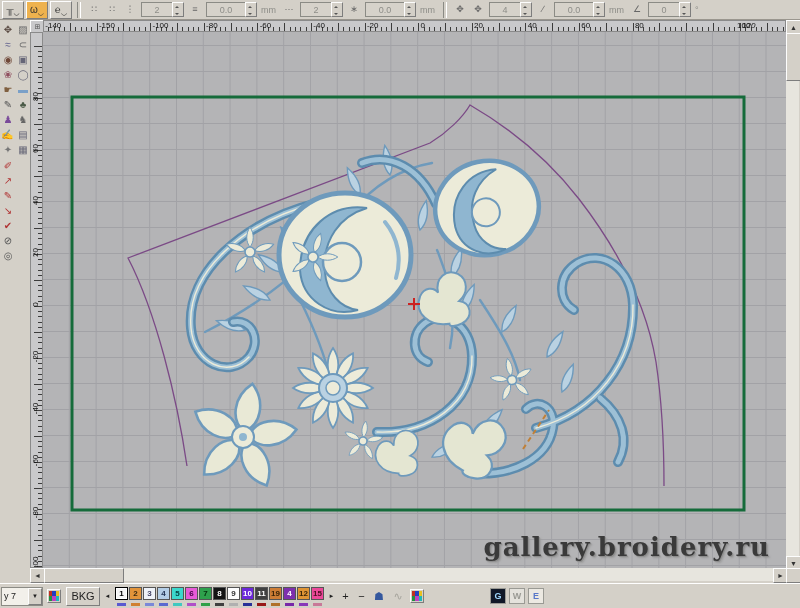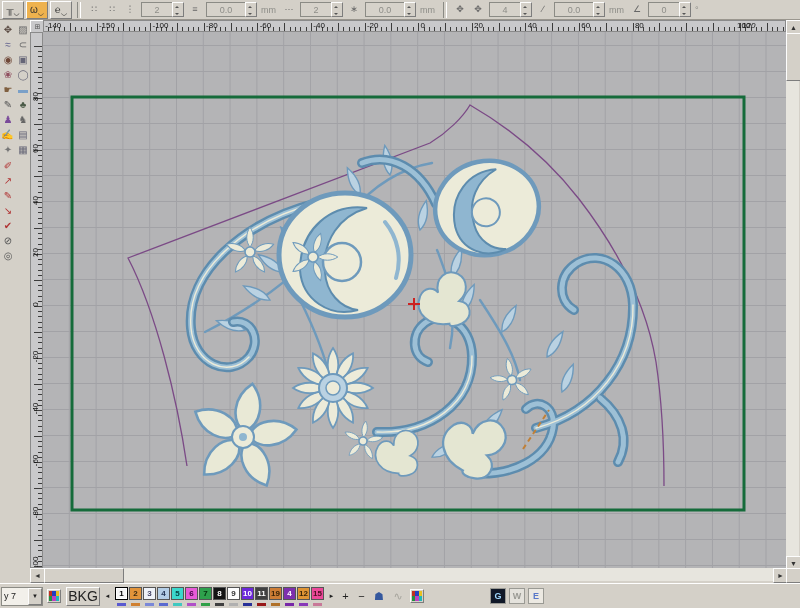--- a/index.html
+++ b/index.html
@@ -76,21 +76,21 @@
   #bottom-bar{position:absolute;left:0;top:583px;width:800px;height:25px;background:#d4d0c8;
     border-top:1px solid #fff;display:flex;align-items:center;padding:0 1px;box-sizing:border-box}
   #layer-select{width:38px;height:17px;background:#f2f0ea;display:flex;align-items:center;flex:0 0 auto;
     border:1px solid #8b8b85;position:relative;padding-left:2px;overflow:hidden}
   #layer-arrow{position:absolute;right:0;top:0;width:12px;height:15px;background:#d4d0c8;
     display:flex;align-items:center;justify-content:center;font-size:6px}
   .mini-pal{width:14px;height:14px;margin-left:4px;flex:0 0 auto;display:grid;grid-template-columns:1fr 1fr 1fr;
     grid-auto-rows:1fr;padding:1px;box-sizing:border-box;background:#d4d0c8}
   .mini-pal i{display:block}
   #bkg-btn{width:32px;height:17px;margin-left:5px;display:flex;align-items:center;justify-content:center;
-    font-size:14px;flex:0 0 auto;background:#d4d0c8}
+    font-size:11px;flex:0 0 auto;background:#d4d0c8}
   .pal-arrow{width:9px;height:16px;margin-left:3px;display:flex;align-items:center;justify-content:center;
     font-size:6px;flex:0 0 auto;background:#d4d0c8}
   #palette{display:flex;gap:1px;margin-left:3px;flex:0 0 auto}
   .swatch{width:13px;height:19px;position:relative;flex:0 0 auto;display:flex;align-items:flex-start;justify-content:center}
   .swatch .chip{width:13px;height:13px;display:flex;align-items:center;justify-content:center;
     font-size:8px;font-weight:bold;border:1px solid #555;box-sizing:border-box}
   .swatch.sel .chip{border:1px solid #000;box-shadow:inset 0 0 0 1px #fff}
   .swatch .mark{position:absolute;bottom:0;left:2px;width:9px;height:3px}
   .zbtn{width:13px;height:14px;margin-left:3px;display:flex;align-items:center;justify-content:center;
     font-size:11px;color:#222;flex:0 0 auto}
@@ -388,20 +388,21 @@
       </g>
     </g>
 
     <path d="M 523 449 L 549 410" stroke="#c08038" stroke-width="2" stroke-dasharray="5 4"></path>
 
     <g stroke="#cc2222" stroke-width="2">
       <line x1="408" y1="304" x2="420" y2="304"></line>
       <line x1="414" y1="298" x2="414" y2="310"></line>
     </g>
   </svg>
+  <div id="watermark">gallery.broidery.ru</div>
 </div>
 
 <div id="vscroll">
   <div class="sbtn bev-out" style="top:0">▲</div>
   <div id="vs-thumb" class="bev-out"></div>
   <div class="sbtn bev-out" style="top:536px">▼</div>
 </div>
 <div id="hscroll">
   <div class="sbtn bev-out" style="left:0">◄</div>
   <div id="hs-thumb" class="bev-out"></div>

